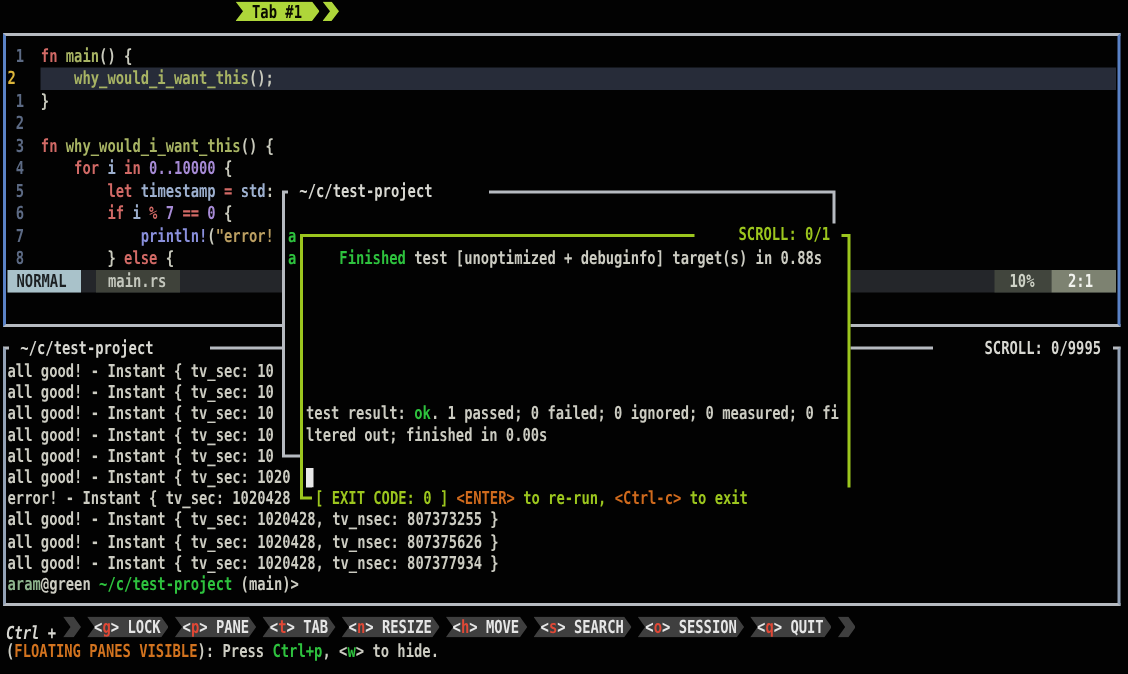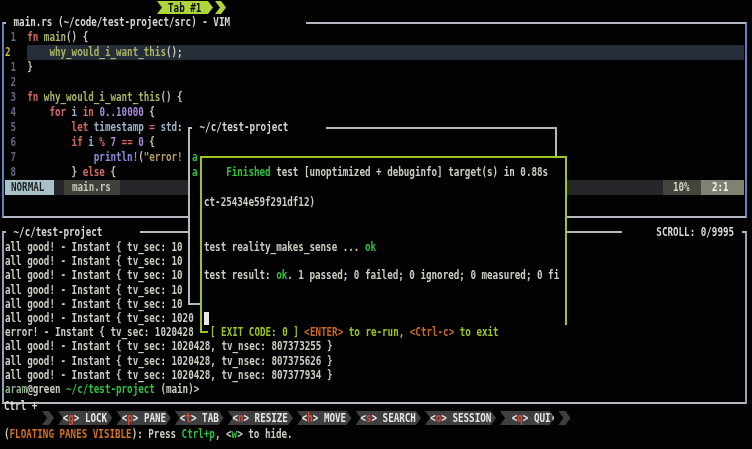--- a/index.html
+++ b/index.html
@@ -50,50 +50,49 @@
       <div class="trow" style="left: 5.25px; right: auto; top: 296.8px; height: 14.2px; line-height: 14.2px;"><span class="scl" style="transform: scaleX(0.768209);"><span style="color: rgb(204, 204, 194);">all good! - Instant { tv_sec: 10</span></span></div>
       <div class="trow" style="left: 5.25px; right: auto; top: 311px; height: 14.2px; line-height: 14.2px;"><span class="scl" style="transform: scaleX(0.768209);"><span style="color: rgb(204, 204, 194);">all good! - Instant { tv_sec: 1020</span></span></div>
       <div class="trow" style="left: 5.25px; right: auto; top: 325.2px; height: 14.2px; line-height: 14.2px;"><span class="scl" style="transform: scaleX(0.768209);"><span style="color: rgb(204, 204, 194);">error! - Instant { tv_sec: 1020428</span></span></div>
       <div class="trow" style="left: 5.25px; right: auto; top: 339.4px; height: 14.2px; line-height: 14.2px;"><span class="scl" style="transform: scaleX(0.768209);"><span style="color: rgb(204, 204, 194);">all good! - Instant { tv_sec: 1020428, tv_nsec: 807373255 }</span></span></div>
       <div class="trow" style="left: 5.25px; right: auto; top: 353.6px; height: 14.2px; line-height: 14.2px;"><span class="scl" style="transform: scaleX(0.768209);"><span style="color: rgb(204, 204, 194);">all good! - Instant { tv_sec: 1020428, tv_nsec: 807375626 }</span></span></div>
       <div class="trow" style="left: 5.25px; right: auto; top: 367.8px; height: 14.2px; line-height: 14.2px;"><span class="scl" style="transform: scaleX(0.768209);"><span style="color: rgb(204, 204, 194);">all good! - Instant { tv_sec: 1020428, tv_nsec: 807377934 }</span></span></div>
       <div class="trow" style="left: 5.25px; right: auto; top: 382px; height: 14.2px; line-height: 14.2px;"><span class="scl" style="transform: scaleX(0.768209);"><span style="color: rgb(141, 180, 141);">aram</span><span style="color: rgb(204, 204, 194);">@green </span><span style="color: rgb(46, 194, 62);">~/c/test-project</span><span style="color: rgb(204, 204, 194);"> (main)&gt;</span></span></div>
     </div>
   <div class="layer" id="layer-borders">
       <div class="pane-border" style="left: 1.5px; top: 21.5px; width: 745px; height: 196.5px; border-width: 2px; border-color: rgb(182, 186, 192) rgb(90, 130, 198);"></div>
-      <div class="btitle" style="top: 15px; height: 15px; line-height: 15px; left: 5.55px;"><span class="scl" style="transform: scaleX(0.768209);"><span style="color: rgb(216, 216, 210);"> main.rs (~/code/test-project/src) - VIM </span></span></div>
       <div class="pane-border" style="left: 1.5px; top: 231.3px; width: 745px; height: 173px; border-width: 2px; border-color: rgb(182, 186, 192) rgb(147, 162, 182);"></div>
       <div class="btitle" style="top: 224.8px; height: 15px; line-height: 15px; left: 5.55px;"><span class="scl" style="transform: scaleX(0.768209);"><span style="color: rgb(216, 216, 210);"> ~/c/test-project </span></span></div>
       <div class="btitle" style="top: 224.8px; height: 15px; line-height: 15px; right: 10px;"><span class="sclr" style="transform: scaleX(0.768209);"><span style="color: rgb(216, 216, 210);"> SCROLL: 0/9995 </span></span></div>
     </div>
   <div class="layer" id="layer-fish">
       <div class="pane-bg" style="left: 187.75px; top: 126.5px; width: 368.75px; height: 178.5px;"></div>
       <div class="pane-border" style="left: 187.75px; top: 126.5px; width: 368.75px; height: 178.5px; border-width: 2px; border-color: rgb(182, 186, 192);"></div>
       <div class="btitle" style="top: 120px; height: 15px; line-height: 15px; left: 191.75px;"><span class="scl" style="transform: scaleX(0.768209);"><span style="color: rgb(216, 216, 210);"> ~/c/test-project </span></span></div>
       <div class="trow" style="left: 191.5px; right: auto; top: 150px; height: 15px; line-height: 15px;"><span class="scl" style="transform: scaleX(0.768209);"><span style="color: rgb(46, 194, 62);">a</span></span></div>
       <div class="trow" style="left: 191.5px; right: auto; top: 165px; height: 15px; line-height: 15px;"><span class="scl" style="transform: scaleX(0.768209);"><span style="color: rgb(46, 194, 62);">a</span></span></div>
     </div>
   <div class="layer" id="layer-cargo">
       <div class="pane-bg" style="left: 200px; top: 155.5px; width: 366.7px; height: 177.8px;"></div>
       <div class="pane-border" style="left: 200px; top: 155.5px; width: 366.7px; height: 177.8px; border-width: 2px; border-color: rgb(156, 198, 30);"></div>
+      <div class="btitle" style="top: 149px; height: 15px; line-height: 15px; right: 191px;"><span class="sclr" style="transform: scaleX(0.768209);"><span style="color: rgb(156, 198, 30);"> SCROLL: 0/1 </span></span></div>
       <div class="trow" style="left: 203.75px; right: auto; top: 165px; height: 15px; line-height: 15px;"><span class="scl" style="transform: scaleX(0.768209);"><span style="color: rgb(46, 194, 62);">    Finished</span><span style="color: rgb(204, 204, 194);"> test [unoptimized + debuginfo] target(s) in 0.88s</span></span></div>
-      <div class="trow" style="left: 203.75px; right: auto; top: 195px; height: 15px; line-height: 15px;"><span class="scl" style="transform: scaleX(0.768209);"><span style="color: rgb(204, 204, 194);">ct-25434e59f291df12)</span></span></div>
-      <div class="trow" style="left: 203.75px; right: auto; top: 240px; height: 14.2px; line-height: 14.2px;"><span class="scl" style="transform: scaleX(0.768209);"><span style="color: rgb(204, 204, 194);">test reality_makes_sense ... </span><span style="color: rgb(46, 194, 62);">ok</span></span></div>
       <div class="trow" style="left: 203.75px; right: auto; top: 268.4px; height: 14.2px; line-height: 14.2px;"><span class="scl" style="transform: scaleX(0.768209);"><span style="color: rgb(204, 204, 194);">test result: </span><span style="color: rgb(46, 194, 62);">ok</span><span style="color: rgb(204, 204, 194);">. 1 passed; 0 failed; 0 ignored; 0 measured; 0 fi</span></span></div>
+      <div class="trow" style="left: 203.75px; right: auto; top: 282.6px; height: 14.2px; line-height: 14.2px;"><span class="scl" style="transform: scaleX(0.768209);"><span style="color: rgb(204, 204, 194);">ltered out; finished in 0.00s</span></span></div>
       <div style="position: absolute; left: 203.75px; top: 312px; width: 5.55px; height: 12.5px; background: rgb(232, 232, 232);"></div>
       <div class="btitle" style="top: 324.8px; height: 15px; line-height: 15px; left: 208px;"><span class="scl" style="transform: scaleX(0.768209);"><span style="color: rgb(156, 198, 30);">[ EXIT CODE: 0 ] </span><span style="color: rgb(207, 106, 29);">&lt;ENTER&gt;</span><span style="color: rgb(156, 198, 30);"> to re-run, </span><span style="color: rgb(207, 106, 29);">&lt;Ctrl-c&gt;</span><span style="color: rgb(156, 198, 30);"> to exit</span></span></div>
     </div>
   <div class="layer" id="layer-bars">
       <div style="position: absolute; left: 157px; top: 1px; height: 13px; display: flex; gap: 2px;">
         <div class="seg" style="background: rgb(174, 214, 58); clip-path: polygon(0px 0px, calc(100% - 5px) 0px, 100% 50%, calc(100% - 5px) 100%, 0px 100%, 5px 50%); padding: 0px 5px; justify-content: center; width: 56px; height: 13px;">
           <span class="sclc" style="transform: scaleX(0.768209); font-size: 12px;"><span style="color: rgb(10, 10, 0);">Tab #1</span></span>
         </div>
         <div class="seg" style="background: rgb(174, 214, 58); clip-path: polygon(0px 0px, calc(100% - 5px) 0px, 100% 50%, calc(100% - 5px) 100%, 0px 100%, 5px 50%); padding: 0px 5px; justify-content: center; width: 11px; height: 13px;"></div>
       </div>
-      <div class="trow" style="left: 4px; right: auto; top: 399px; height: 14px; line-height: 14px;"><span class="scl" style="transform: scaleX(0.768209);"><span style="color: rgb(216, 216, 210);">Ctrl +</span></span></div>
+      <div class="trow" style="left: 4px; right: auto; top: 415px; height: 14px; line-height: 14px; font-style: italic;"><span class="scl" style="transform: scaleX(0.768209);"><span style="color: rgb(216, 216, 210);">Ctrl +</span></span></div>
       <div style="position: absolute; left: 42px; top: 411px; height: 14px; display: flex; gap: 4px;">
         <div class="seg" style="background: rgb(63, 63, 63); clip-path: polygon(0px 0px, calc(100% - 5px) 0px, 100% 50%, calc(100% - 5px) 100%, 0px 100%, 5px 50%); padding: 0px 5px; justify-content: center; width: 12px; height: 14px;"></div>
         <div class="seg" style="background: rgb(63, 63, 63); clip-path: polygon(0px 0px, calc(100% - 5px) 0px, 100% 50%, calc(100% - 5px) 100%, 0px 100%, 5px 50%); padding: 0px 5px; justify-content: center; width: 54.4px; height: 14px;">
           <span class="sclc" style="transform: scaleX(0.768209); font-size: 12px;"><span style="color: rgb(230, 230, 230);">&lt;</span><span style="color: rgb(224, 72, 54);">g</span><span style="color: rgb(230, 230, 230);">&gt; </span><span style="color: rgb(230, 230, 230);">LOCK</span></span>
         </div>
         <div class="seg" style="background: rgb(63, 63, 63); clip-path: polygon(0px 0px, calc(100% - 5px) 0px, 100% 50%, calc(100% - 5px) 100%, 0px 100%, 5px 50%); padding: 0px 5px; justify-content: center; width: 54.4px; height: 14px;">
           <span class="sclc" style="transform: scaleX(0.768209); font-size: 12px;"><span style="color: rgb(230, 230, 230);">&lt;</span><span style="color: rgb(224, 72, 54);">p</span><span style="color: rgb(230, 230, 230);">&gt; </span><span style="color: rgb(230, 230, 230);">PANE</span></span>
         </div>
         <div class="seg" style="background: rgb(63, 63, 63); clip-path: polygon(0px 0px, calc(100% - 5px) 0px, 100% 50%, calc(100% - 5px) 100%, 0px 100%, 5px 50%); padding: 0px 5px; justify-content: center; width: 48.85px; height: 14px;">
           <span class="sclc" style="transform: scaleX(0.768209); font-size: 12px;"><span style="color: rgb(230, 230, 230);">&lt;</span><span style="color: rgb(224, 72, 54);">t</span><span style="color: rgb(230, 230, 230);">&gt; </span><span style="color: rgb(230, 230, 230);">TAB</span></span>
@@ -103,20 +102,20 @@
         </div>
         <div class="seg" style="background: rgb(63, 63, 63); clip-path: polygon(0px 0px, calc(100% - 5px) 0px, 100% 50%, calc(100% - 5px) 100%, 0px 100%, 5px 50%); padding: 0px 5px; justify-content: center; width: 54.4px; height: 14px;">
           <span class="sclc" style="transform: scaleX(0.768209); font-size: 12px;"><span style="color: rgb(230, 230, 230);">&lt;</span><span style="color: rgb(224, 72, 54);">h</span><span style="color: rgb(230, 230, 230);">&gt; </span><span style="color: rgb(230, 230, 230);">MOVE</span></span>
         </div>
         <div class="seg" style="background: rgb(63, 63, 63); clip-path: polygon(0px 0px, calc(100% - 5px) 0px, 100% 50%, calc(100% - 5px) 100%, 0px 100%, 5px 50%); padding: 0px 5px; justify-content: center; width: 65.5px; height: 14px;">
           <span class="sclc" style="transform: scaleX(0.768209); font-size: 12px;"><span style="color: rgb(230, 230, 230);">&lt;</span><span style="color: rgb(224, 72, 54);">s</span><span style="color: rgb(230, 230, 230);">&gt; </span><span style="color: rgb(230, 230, 230);">SEARCH</span></span>
         </div>
         <div class="seg" style="background: rgb(63, 63, 63); clip-path: polygon(0px 0px, calc(100% - 5px) 0px, 100% 50%, calc(100% - 5px) 100%, 0px 100%, 5px 50%); padding: 0px 5px; justify-content: center; width: 71.05px; height: 14px;">
           <span class="sclc" style="transform: scaleX(0.768209); font-size: 12px;"><span style="color: rgb(230, 230, 230);">&lt;</span><span style="color: rgb(224, 72, 54);">o</span><span style="color: rgb(230, 230, 230);">&gt; </span><span style="color: rgb(230, 230, 230);">SESSION</span></span>
         </div>
-        <div class="seg" style="background: rgb(63, 63, 63); clip-path: polygon(0px 0px, calc(100% - 5px) 0px, 100% 50%, calc(100% - 5px) 100%, 0px 100%, 5px 50%); padding: 0px 5px; justify-content: flex-start; width: 54.4px; height: 14px;">
+        <div class="seg" style="background: rgb(63, 63, 63); clip-path: polygon(0px 0px, calc(100% - 5px) 0px, 100% 50%, calc(100% - 5px) 100%, 0px 100%, 5px 50%); padding: 0px 5px; justify-content: center; width: 54.4px; height: 14px;">
           <span class="sclc" style="transform: scaleX(0.768209); font-size: 12px;"><span style="color: rgb(230, 230, 230);">&lt;</span><span style="color: rgb(224, 72, 54);">q</span><span style="color: rgb(230, 230, 230);">&gt; </span><span style="color: rgb(230, 230, 230);">QUIT</span></span>
         </div>
         <div class="seg" style="background: rgb(63, 63, 63); clip-path: polygon(0px 0px, calc(100% - 5px) 0px, 100% 50%, calc(100% - 5px) 100%, 0px 100%, 5px 50%); padding: 0px 5px; justify-content: center; width: 12px; height: 14px;"></div>
       </div>
       <div class="trow" style="left: 4px; right: auto; top: 426.5px; height: 14px; line-height: 14px;"><span class="scl" style="transform: scaleX(0.768209);"><span style="color: rgb(204, 204, 194);">(</span><span style="color: rgb(210, 115, 31);">FLOATING PANES VISIBLE</span><span style="color: rgb(204, 204, 194);">): Press </span><span style="color: rgb(46, 194, 62);">Ctrl+p</span><span style="color: rgb(204, 204, 194);">, &lt;</span><span style="color: rgb(46, 194, 62);">w</span><span style="color: rgb(204, 204, 194);">&gt; to hide.</span></span></div>
     </div>
 </div>
 
 </body></html>

